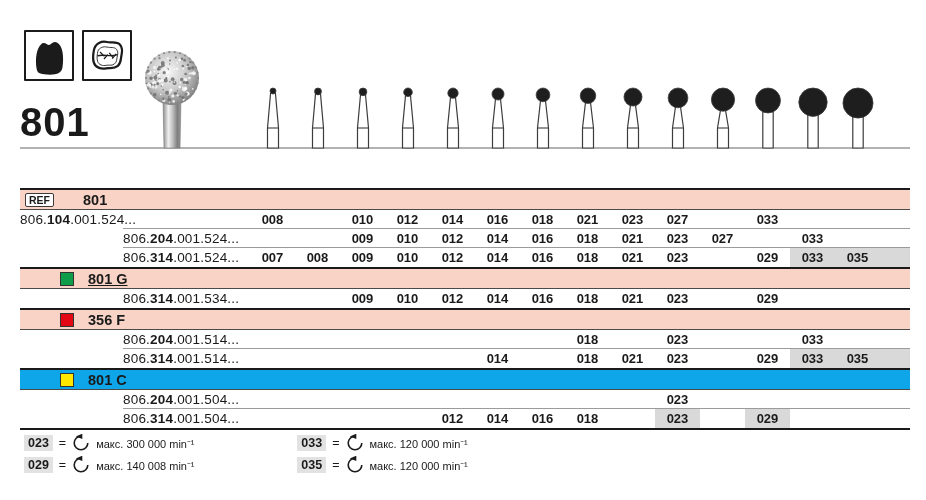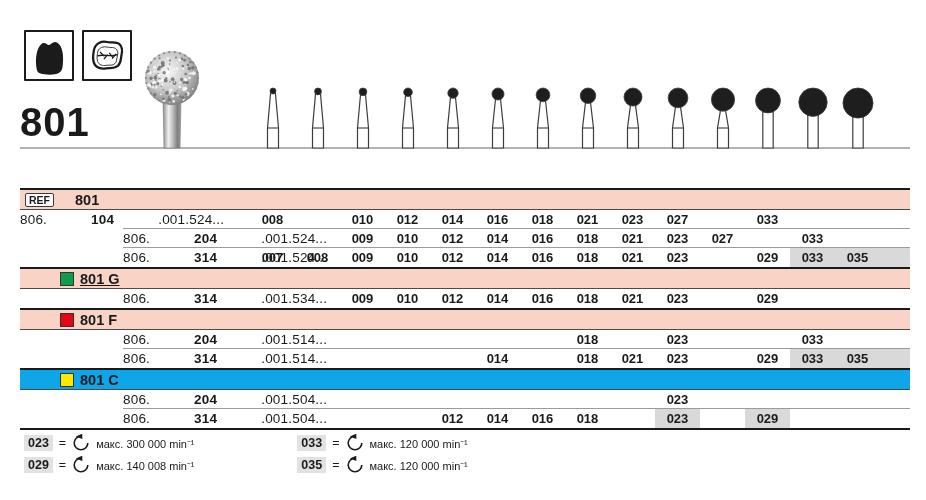--- a/index.html
+++ b/index.html
@@ -15,32 +15,32 @@
   #product-number{position:absolute;left:20px;top:102px;font-size:40px;font-weight:bold;
                   letter-spacing:1px;line-height:1;}
 
   
   #bur-strip{position:absolute;left:0;top:0;}
 
   
   #spec-table{position:absolute;left:20px;top:188px;width:890px;}
   .divider-thick{height:2px;background:#1a1a1a;}
   .divider-thin{height:1px;background:#4a4a4a;}
-  .hdr-row{height:19px;display:flex;align-items:center;position:relative;}
+  .hdr-row{height:19px;display:flex;align-items:center;position:relative;gap:8px;}
   .tag-box{display:inline-block;border:1.5px solid #3a3a3a;border-radius:2px;background:#fff;
            font-size:10.5px;font-weight:bold;line-height:12px;padding:0 3px;margin-left:5px;}
   .ref-value{margin-left:21px;font-weight:bold;font-size:14.5px;}
   .grain-square{width:12px;height:12px;border:1px solid #333;margin-left:40px;flex:0 0 auto;}
   .hdr-label{margin-left:6px;font-weight:bold;font-size:14.5px;}
   .data-row{position:relative;height:19px;display:grid;
             grid-template-columns:103px 127px repeat(14,45px) 1fr;align-items:stretch;}
   .data-row.sep::after{content:'';position:absolute;left:103px;right:0;bottom:0;height:1px;
             background:#9b9b9b;}
   .label-cell{display:flex;align-items:center;}
-  .iso-cell{display:flex;align-items:center;font-size:13.5px;letter-spacing:.2px;gap:44px;}
+  .iso-cell{display:flex;align-items:center;font-size:13.5px;letter-spacing:.2px;}
   .iso-bold{font-weight:bold;}
   .size-cell{display:flex;align-items:center;justify-content:center;
              font-weight:bold;font-size:13px;}
   .gray{background:#d9d9d9;}
 
   
   #legend{position:absolute;left:24px;top:432px;display:flex;}
   .legend-col{display:flex;flex-direction:column;}
   .legend-col + .legend-col{margin-left:103px;}
   .legend-item{display:flex;align-items:center;height:22px;font-size:12.5px;}
@@ -493,21 +493,21 @@
         <div class="size-cell">
           <span>029</span>
         </div>
         <div class="size-cell"></div>
         <div class="size-cell"></div>
         <div class="tail"></div>
       </div>
       <div class="divider-thick"></div>
       <div class="hdr-row" style="background: rgb(248, 211, 198);">
         <span class="grain-square" style="background: rgb(227, 6, 19);"></span>
-        <span class="hdr-label">801 F</span>
+        <span class="hdr-label">356 F</span>
       </div>
       <div class="divider-thin"></div>
       <div class="data-row sep">
         <div class="label-cell"></div>
         <div class="iso-cell">
           <span>806.</span>
           <span class="iso-bold">204</span>
           <span>.001.514...</span>
         </div>
         <div class="size-cell"></div>

